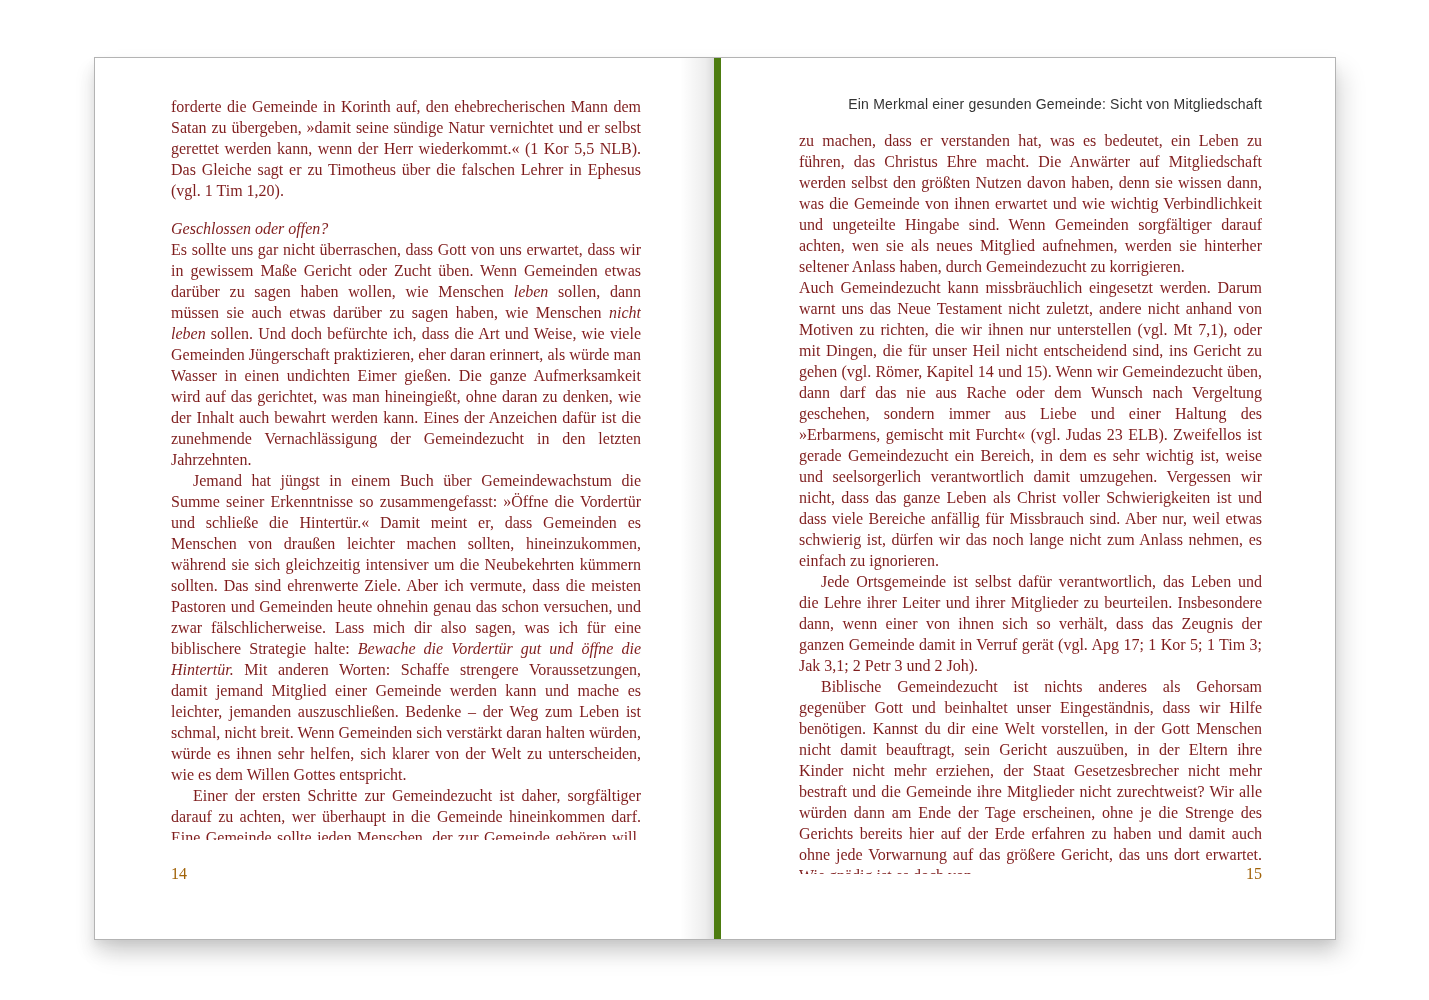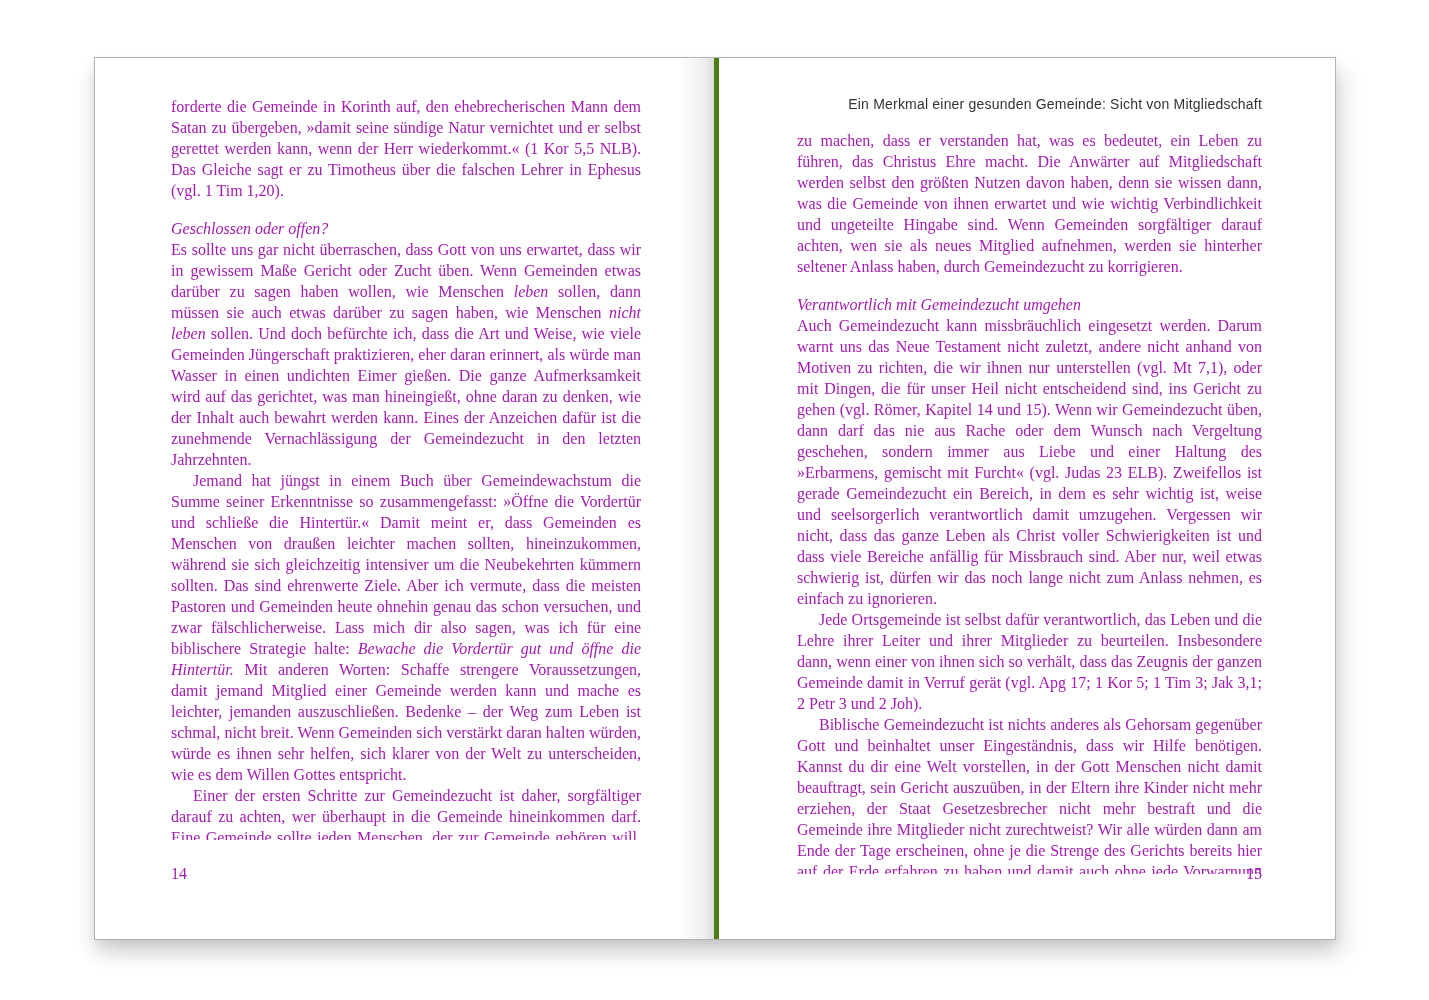--- a/index.html
+++ b/index.html
@@ -43,38 +43,38 @@
     position: absolute;
     top: 0;
     right: 0;
     width: 34px;
     height: 100%;
     background: linear-gradient(to right, rgba(0,0,0,0) 0%, rgba(0,0,0,0.07) 75%, rgba(0,0,0,0.14) 100%);
     pointer-events: none;
   }
   .page-right {
     width: 621px;
-    border-left: 5px solid #4d7c0f;
+    border-left: 7px solid #4d7c0f;
     padding: 38px 73px 0 78px;
   }
   .running-header {
     font-family: "Liberation Sans", sans-serif;
     font-size: 14px;
     line-height: 17px;
     color: #333333;
     letter-spacing: 0.2px;
     margin: 0 0 17px 0;
     white-space: nowrap;
   }
   .running-header.align-right { text-align: right; }
   .page-body {
     font-family: "Liberation Serif", serif;
     font-size: 16px;
     line-height: 21px;
-    color: #a21caf;
+    color: #7f1d1d;
     text-align: justify;
     max-height: 744px;
     overflow: hidden;
     hyphens: auto;
     -webkit-hyphens: auto;
   }
   .page-body p.para { margin: 0; }
   .page-body p.indent { text-indent: 22px; }
   .page-body h3.sec-heading {
     font-family: "Liberation Serif", serif;
@@ -83,21 +83,21 @@
     font-weight: normal;
     font-style: italic;
     margin: 17px 0 0 0;
     text-align: left;
   }
   .page-number {
     position: absolute;
     bottom: 56px;
     font-family: "Liberation Serif", serif;
     font-size: 16px;
-    color: #a21caf;
+    color: #a16207;
   }
   .page-number.num-left { left: 76px; }
   .page-number.num-right { right: 73px; }
   em { }
 </style>
 </head>
 <body>
 
 <div class="canvas">
   <div class="spread">
@@ -111,21 +111,20 @@
           <p class="para indent"><span>Einer der ersten Schritte zur Gemeindezucht ist daher, sorgfältiger darauf zu achten, wer überhaupt in die Gemeinde hineinkommen darf. Eine Gemeinde sollte jeden Menschen, der zur Gemeinde gehören will, zunächst bitten, zu erklären, wie er das Evangelium versteht und deutlich</span></p>
         </div>
       <div class="page-number num-left">14</div>
       <div class="gutter-shade"></div>
     </section>
 
     <section class="page page-right">
       <div class="running-header align-right">Ein Merkmal einer gesunden Gemeinde: Sicht von Mitgliedschaft</div>
       <div class="page-body">
           <p class="para"><span>zu machen, dass er verstanden hat, was es bedeutet, ein Leben zu führen, das Christus Ehre macht. Die Anwärter auf Mitgliedschaft werden selbst den größten Nutzen davon haben, denn sie wissen dann, was die Gemeinde von ihnen erwartet und wie wichtig Verbindlichkeit und ungeteilte Hingabe sind. Wenn Gemeinden sorgfältiger darauf achten, wen sie als neues Mitglied aufnehmen, werden sie hinterher seltener Anlass haben, durch Gemeindezucht zu korrigieren.</span></p>
-          <h3 class="sec-heading"><em>Verantwortlich mit Gemeindezucht umgehen</em></h3>
           <p class="para"><span>Auch Gemeindezucht kann missbräuchlich eingesetzt werden. Darum warnt uns das Neue Testament nicht zuletzt, andere nicht anhand von Motiven zu richten, die wir ihnen nur unterstellen (vgl. Mt 7,1), oder mit Dingen, die für unser Heil nicht entscheidend sind, ins Gericht zu gehen (vgl. Römer, Kapitel 14 und 15). Wenn wir Gemeindezucht üben, dann darf das nie aus Rache oder dem Wunsch nach Vergeltung geschehen, sondern immer aus Liebe und einer Haltung des »Erbarmens, gemischt mit Furcht« (vgl. Judas 23 ELB). Zweifellos ist gerade Gemeindezucht ein Bereich, in dem es sehr wichtig ist, weise und seelsorgerlich verantwortlich damit umzugehen. Vergessen wir nicht, dass das ganze Leben als Christ voller Schwierigkeiten ist und dass viele Bereiche anfällig für Missbrauch sind. Aber nur, weil etwas schwierig ist, dürfen wir das noch lange nicht zum Anlass nehmen, es einfach zu ignorieren.</span></p>
           <p class="para indent"><span>Jede Ortsgemeinde ist selbst dafür verantwortlich, das Leben und die Lehre ihrer Leiter und ihrer Mitglieder zu beurteilen. Insbesondere dann, wenn einer von ihnen sich so verhält, dass das Zeugnis der ganzen Gemeinde damit in Verruf gerät (vgl. Apg 17; 1 Kor 5; 1 Tim 3; Jak 3,1; 2 Petr 3 und 2 Joh).</span></p>
           <p class="para indent"><span>Biblische Gemeindezucht ist nichts anderes als Gehorsam gegenüber Gott und beinhaltet unser Eingeständnis, dass wir Hilfe benötigen. Kannst du dir eine Welt vorstellen, in der Gott Menschen nicht damit beauftragt, sein Gericht auszuüben, in der Eltern ihre Kinder nicht mehr erziehen, der Staat Gesetzesbrecher nicht mehr bestraft und die Gemeinde ihre Mitglieder nicht zurechtweist? Wir alle würden dann am Ende der Tage erscheinen, ohne je die Strenge des Gerichts bereits hier auf der Erde erfahren zu haben und damit auch ohne jede Vorwarnung auf das größere Gericht, das uns dort erwartet. Wie gnädig ist es doch von</span></p>
         </div>
       <div class="page-number num-right">15</div>
     </section>
 
   </div>
 </div>
 

